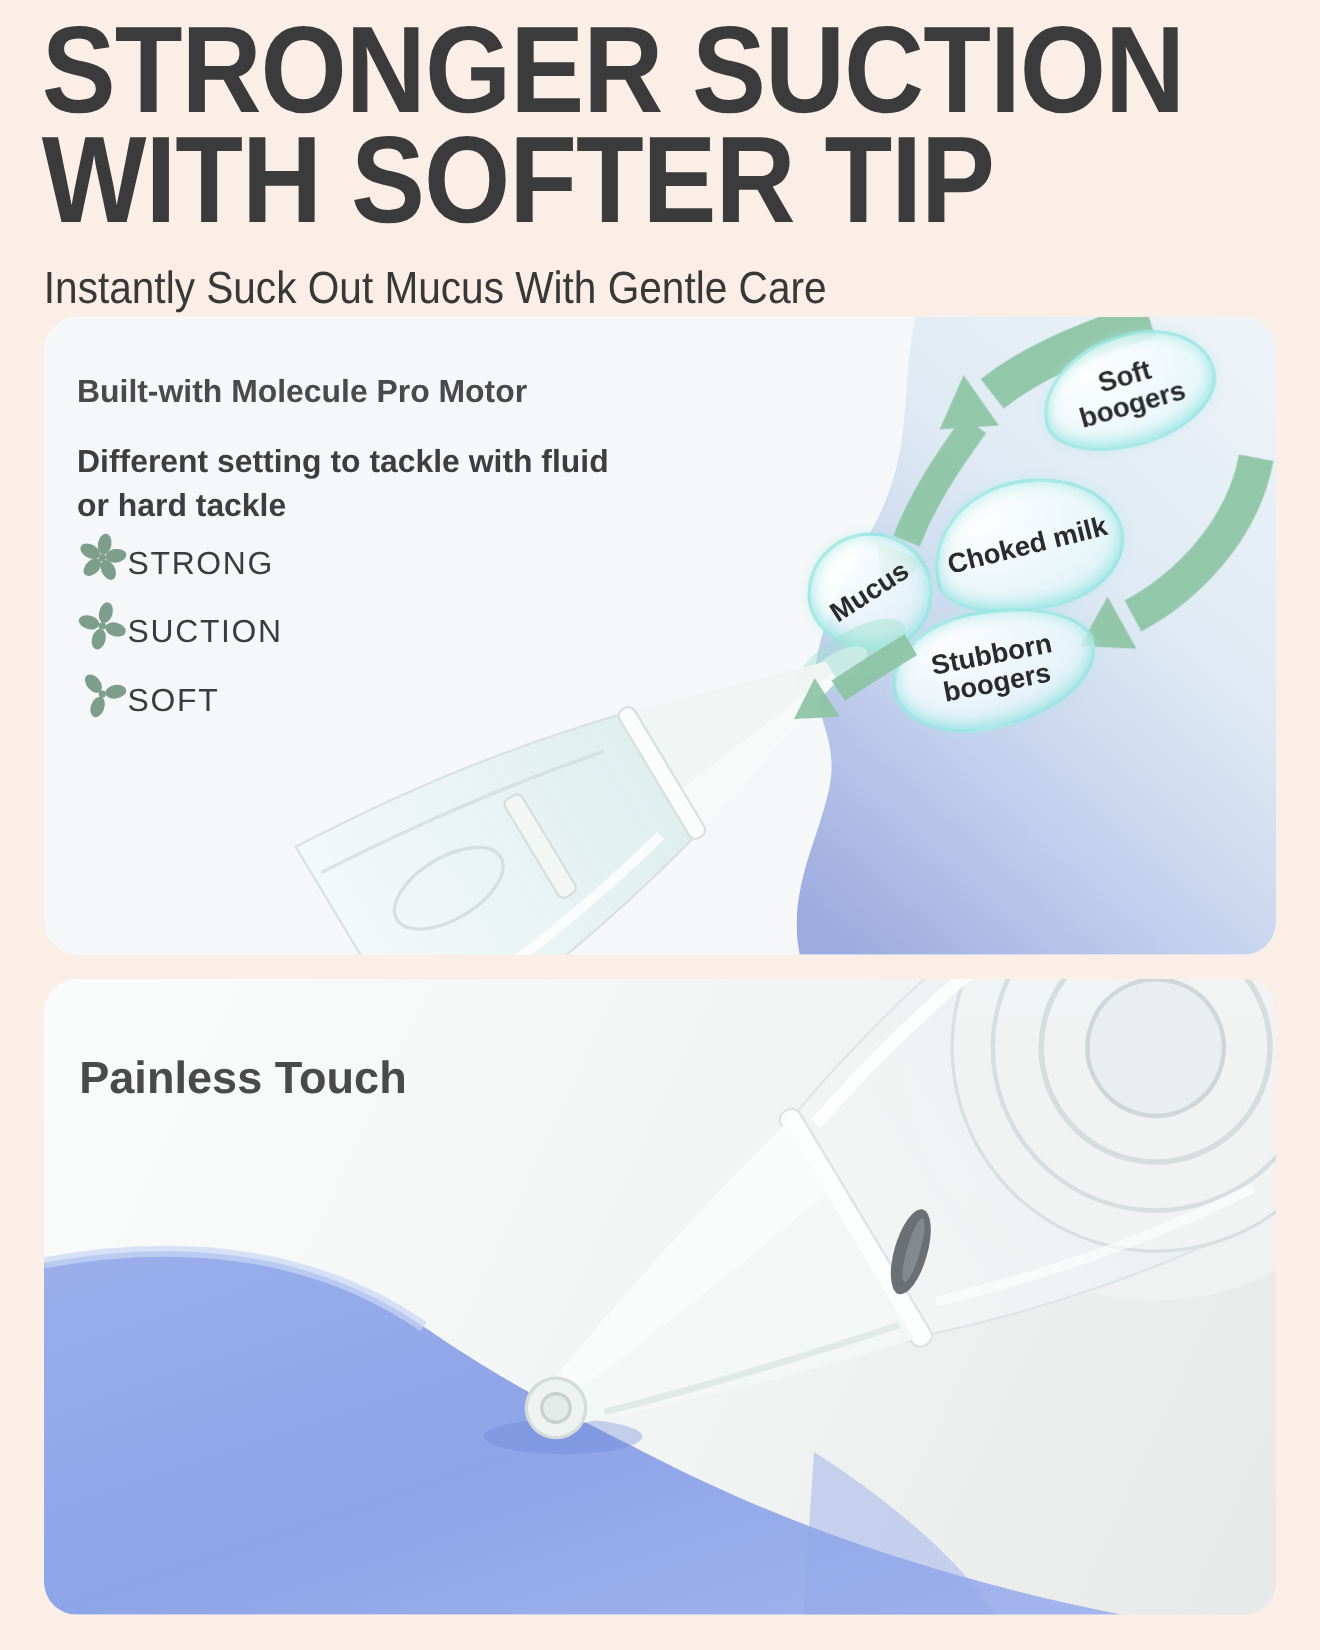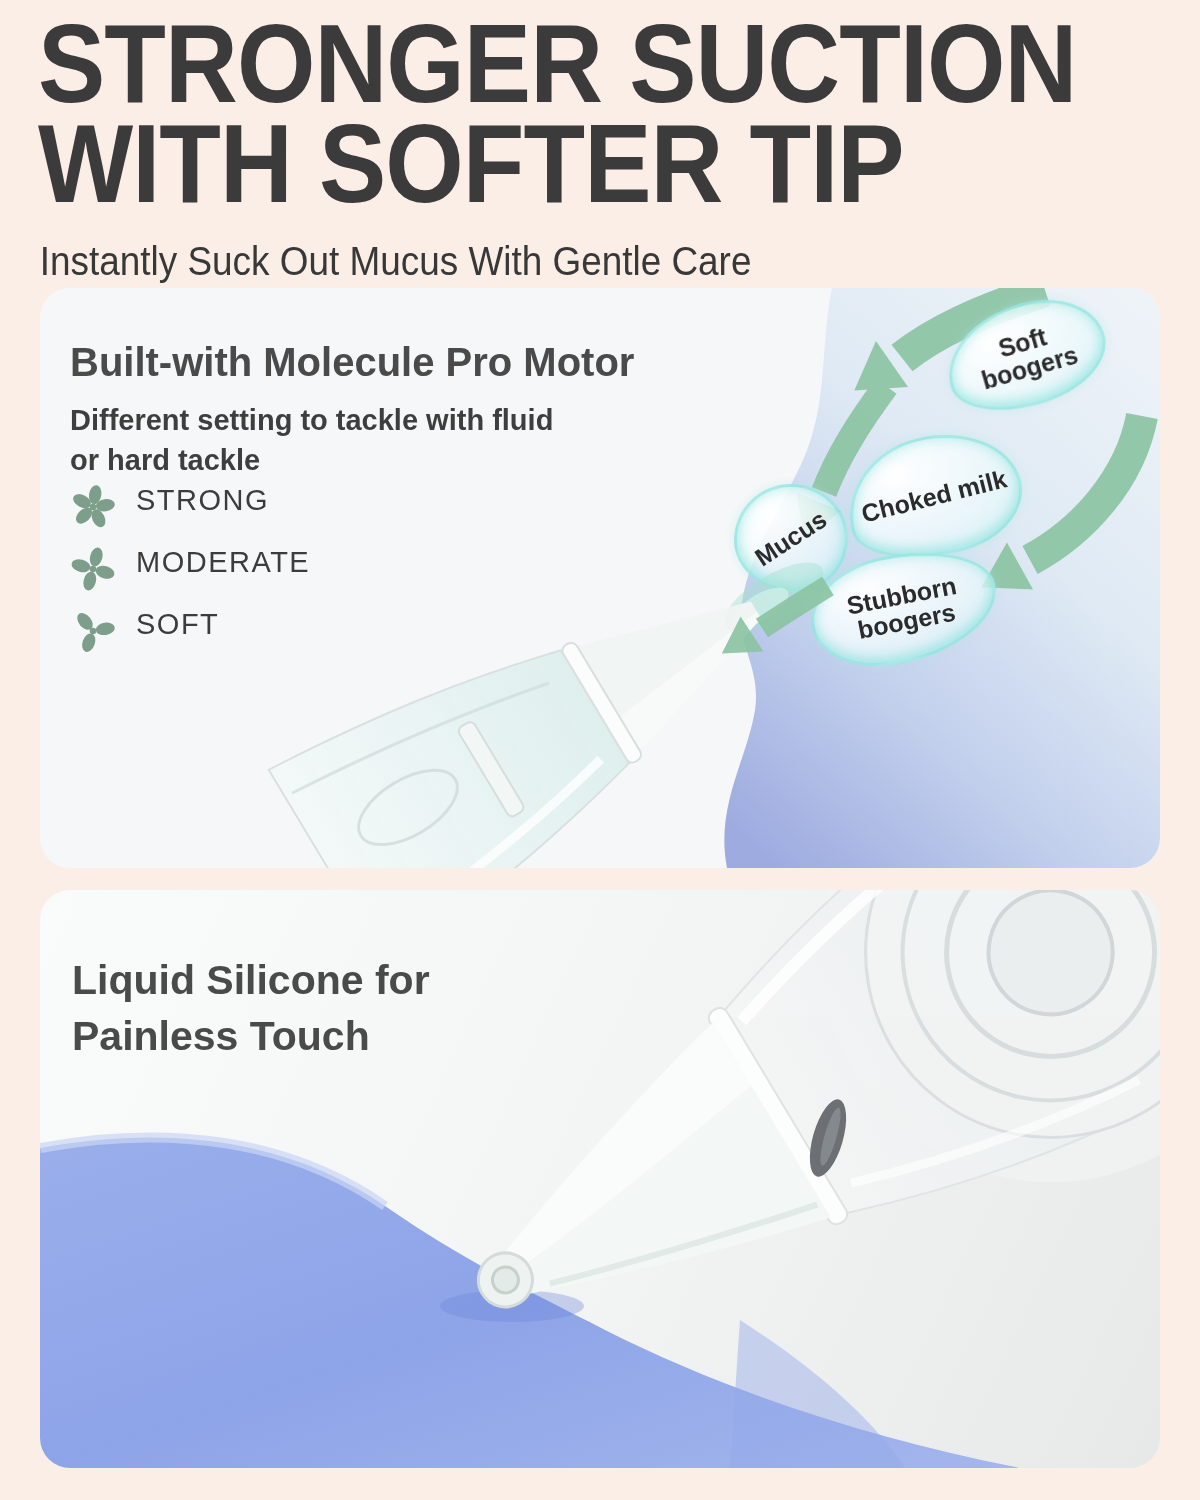--- a/index.html
+++ b/index.html
@@ -16,24 +16,24 @@
   .hero h1 span { display:block; }
   .hero p { margin:24px 0 0 2px; font-size:41px; font-weight:400; color:#383838; white-space:nowrap; }
 
   
   .card { position:absolute; left:40px; width:1120px; border-radius:30px; overflow:hidden; }
   .card-motor { top:288px; height:580px; background:#f6f7f8; }
   .card-silicone { top:890px; height:578px; background:linear-gradient(115deg,#fafbfb 0%,#f3f4f4 50%,#e7e9e9 100%); }
   .card svg.art { position:absolute; left:0; top:0; width:100%; height:100%; pointer-events:none; }
 
   
-  .c1-heading { position:absolute; left:30px; top:52px; margin:0; font-size:40px; font-weight:700; color:#4a4a4a; z-index:5; }
+  .c1-heading { position:absolute; left:30px; top:52px; margin:0; font-size:29px; font-weight:700; color:#4a4a4a; z-index:5; }
   .c1-desc { position:absolute; left:30px; top:112px; margin:0; font-size:29px; line-height:40px; color:#3e3e3e; z-index:5;font-weight:bold; }
   .mode-list { position:absolute; left:30px; top:196px; margin:0; padding:0; list-style:none; z-index:5; }
-  .mode-item { display:flex; align-items:flex-start; gap:20px; height:46px; margin-bottom:16px; }
+  .mode-item { display:flex; align-items:flex-end; height:46px; margin-bottom:16px; }
   .mode-item svg { width:46px; height:46px; flex:0 0 46px; }
   .mode-label { font-size:29px; letter-spacing:1.5px; color:#3c3c3c; }
 
   
   .droplet {
     position:absolute; display:flex; align-items:center; justify-content:center; z-index:3;
     background:radial-gradient(ellipse at 30% 25%, rgba(255,255,255,.96), rgba(238,250,252,.78) 55%, rgba(213,244,248,.62));
     border:3px solid rgba(104,218,211,.55);
     box-shadow: inset 0 0 14px rgba(122,223,216,.45), inset 0 -6px 12px rgba(122,223,216,.38), 0 0 10px rgba(170,232,227,.4);
   }
@@ -170,21 +170,21 @@
               <ellipse cx="0" cy="-13" rx="6.4" ry="10"></ellipse>
             </g>
           <g transform="rotate(195)">
               <ellipse cx="0" cy="-13" rx="6.4" ry="10"></ellipse>
             </g>
           <g transform="rotate(285)">
               <ellipse cx="0" cy="-13" rx="6.4" ry="10"></ellipse>
             </g>
         </g>
       </svg>
-      <span class="mode-label">MODERATE</span>
+      <span class="mode-label">SUCTION</span>
     </li>
     <li class="mode-item">
       <svg viewBox="-24 -24 48 48">
         <g fill="#7c9e8b">
           <circle r="3.4"></circle>
           <g transform="rotate(-40)">
               <ellipse cx="0" cy="-13" rx="6.4" ry="10"></ellipse>
             </g>
           <g transform="rotate(80)">
               <ellipse cx="0" cy="-13" rx="6.4" ry="10"></ellipse>
@@ -236,16 +236,15 @@
       <circle cx="4" cy="0" r="13" fill="#e3eae7" stroke="#c6d1cc" stroke-width="3"></circle>
     </g>
 
     <g transform="rotate(16 788 248)">
       <ellipse cx="788" cy="248" rx="15" ry="40" fill="#5d6267" opacity=".9"></ellipse>
       <ellipse cx="790" cy="246" rx="6" ry="30" fill="#8b9094" opacity=".8"></ellipse>
     </g>
   </svg>
 
   <h2 class="c2-heading">
-    <span>Liquid Silicone for</span>
     <span>Painless Touch</span>
   </h2>
 </section>
 
 </body></html>

